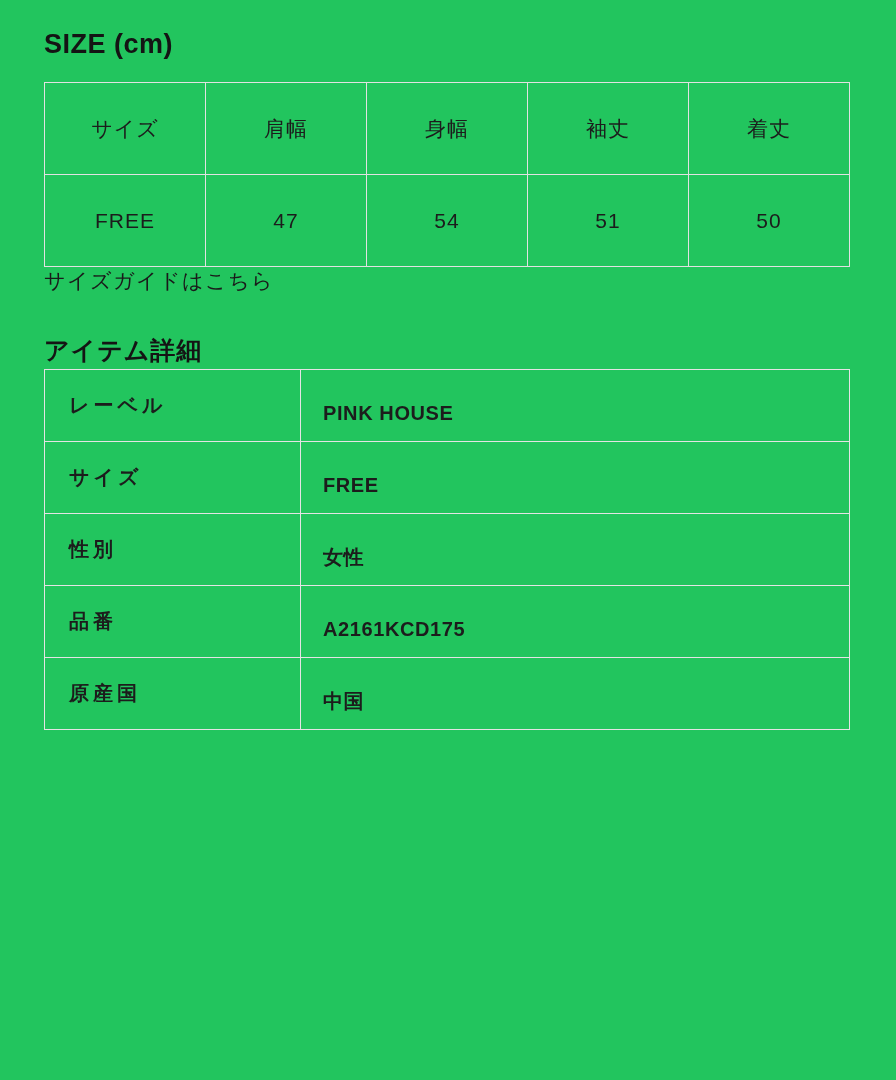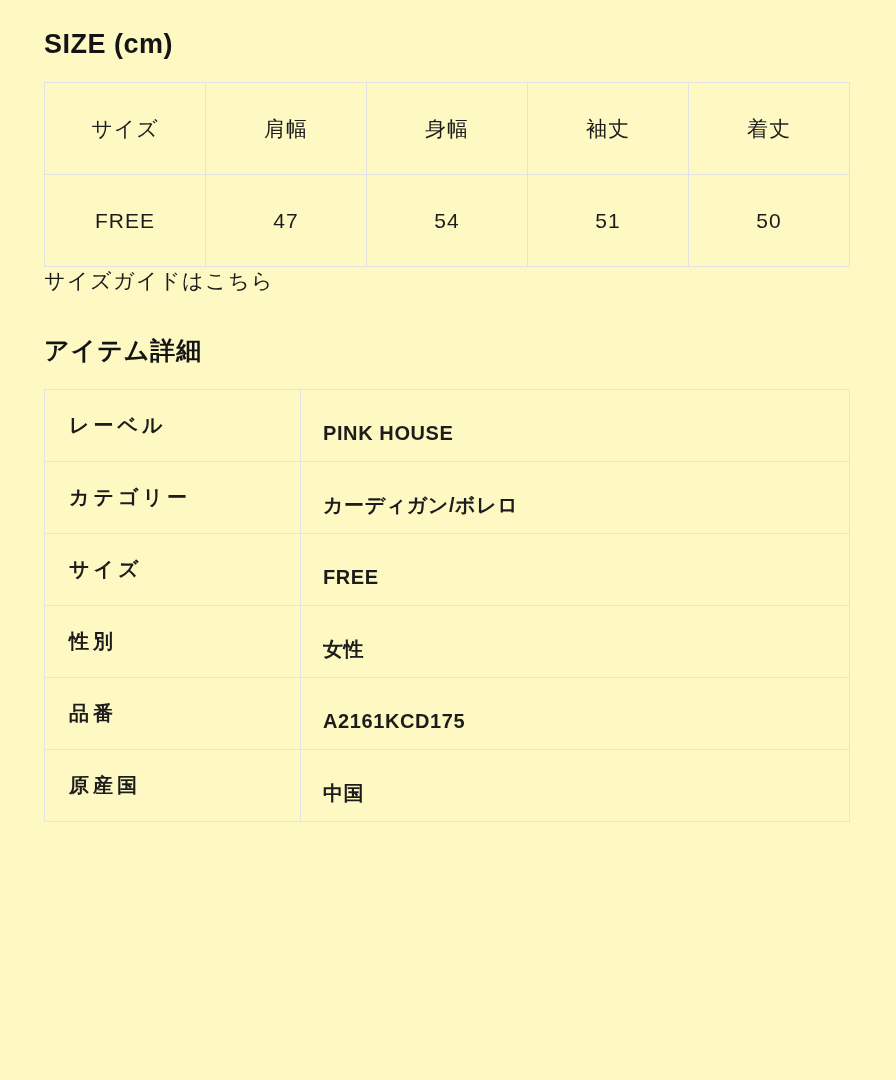--- a/index.html
+++ b/index.html
@@ -11,35 +11,35 @@
   }
   body {
     font-family: "Liberation Sans", "DejaVu Sans", sans-serif;
     color: #1a1a1a;
     -webkit-font-smoothing: antialiased;
   }
   .page {
     width: 896px;
     min-height: 1080px;
     padding: 28px 44px 0 44px;
-    background: #fef9c3;
+    background: #22c55e;
   }
 
   
   .section-heading {
     font-size: 27px;
     font-weight: bold;
     letter-spacing: 0.5px;
     margin: 0 0 22px 0;
     color: #141414;
     line-height: 1.2;
   }
   .section-heading.second {
     margin-top: 40px;
-    margin-bottom: 24px;
+    margin-bottom: 4px;
     font-size: 25px;
     letter-spacing: 1px;
   }
 
   
   table.size-table {
     border-collapse: collapse;
     width: 806px;
     table-layout: fixed;
   }
@@ -132,24 +132,20 @@
 
   <h2 class="section-heading second">アイテム詳細</h2>
 
   <table class="detail-table">
     <tbody>
       <tr>
         <th>レーベル</th>
         <td>PINK HOUSE</td>
       </tr>
       <tr>
-        <th>カテゴリー</th>
-        <td>カーディガン/ボレロ</td>
-      </tr>
-      <tr>
         <th>サイズ</th>
         <td>FREE</td>
       </tr>
       <tr>
         <th>性別</th>
         <td>女性</td>
       </tr>
       <tr>
         <th>品番</th>
         <td>A2161KCD175</td>

